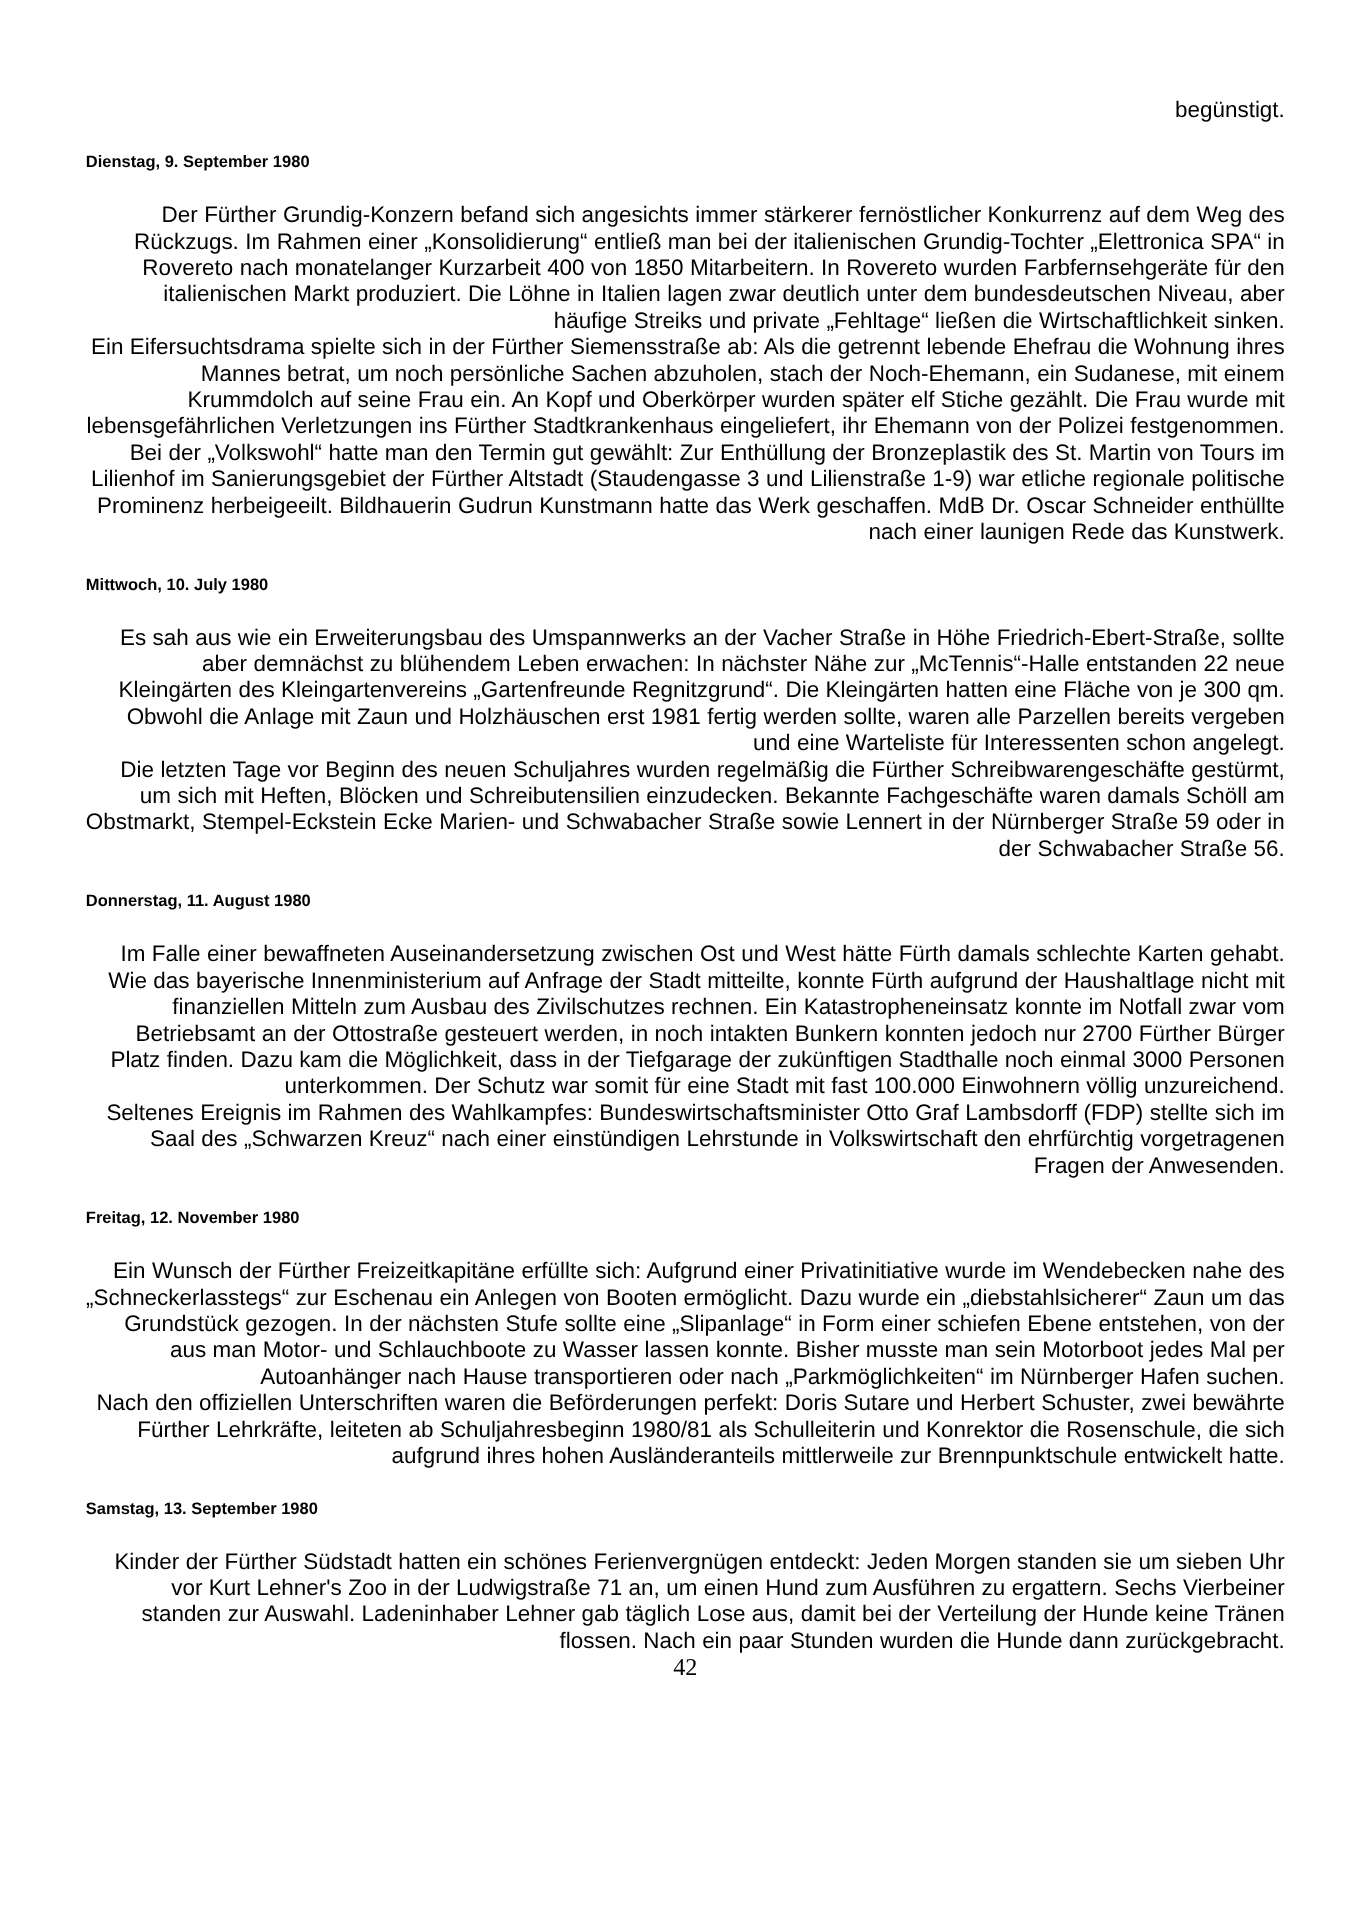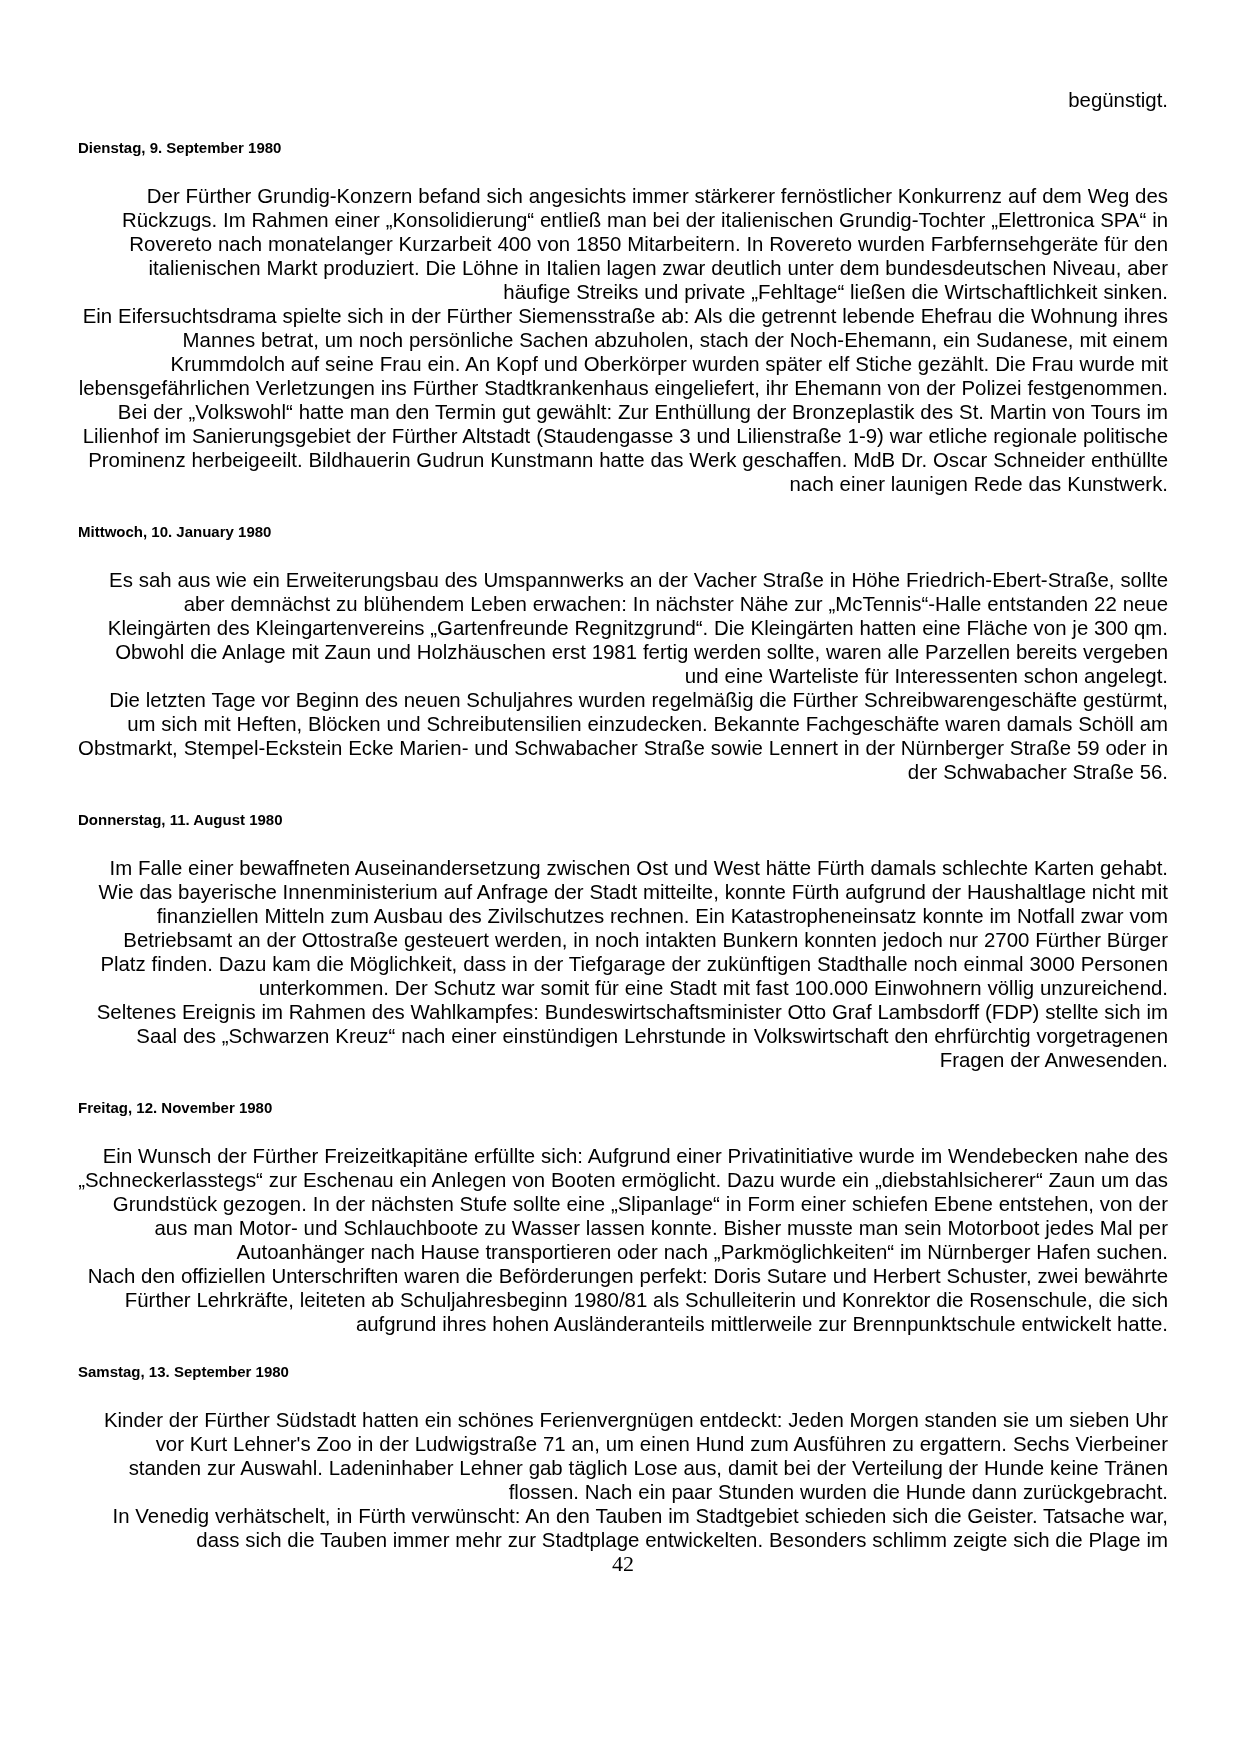--- a/index.html
+++ b/index.html
@@ -53,31 +53,30 @@
 <div class="page">
   <div class="content">
 
     <p class="para">begünstigt.</p>
 
     <h2 class="heading">Dienstag, 9. September 1980</h2>
     <p class="para">Der Fürther Grundig-Konzern befand sich angesichts immer stärkerer fernöstlicher Konkurrenz auf dem Weg des Rückzugs. Im Rahmen einer „Konsolidierung“ entließ man bei der italienischen Grundig-Tochter „Elettronica SPA“ in Rovereto nach monatelanger Kurzarbeit 400 von 1850 Mitarbeitern. In Rovereto wurden Farbfernsehgeräte für den italienischen Markt produziert. Die Löhne in Italien lagen zwar deutlich unter dem bundesdeutschen Niveau, aber häufige Streiks und private „Fehltage“ ließen die Wirtschaftlichkeit sinken.</p>
     <p class="para">Ein Eifersuchtsdrama spielte sich in der Fürther Siemensstraße ab: Als die getrennt lebende Ehefrau die Wohnung ihres Mannes betrat, um noch persönliche Sachen abzuholen, stach der Noch-Ehemann, ein Sudanese, mit einem Krummdolch auf seine Frau ein. An Kopf und Oberkörper wurden später elf Stiche gezählt. Die Frau wurde mit lebensgefährlichen Verletzungen ins Fürther Stadtkrankenhaus eingeliefert, ihr Ehemann von der Polizei festgenommen.</p>
     <p class="para">Bei der „Volkswohl“ hatte man den Termin gut gewählt: Zur Enthüllung der Bronzeplastik des St. Martin von Tours im Lilienhof im Sanierungsgebiet der Fürther Altstadt (Staudengasse 3 und Lilienstraße 1-9) war etliche regionale politische Prominenz herbeigeeilt. Bildhauerin Gudrun Kunstmann hatte das Werk geschaffen. MdB Dr. Oscar Schneider enthüllte nach einer launigen Rede das Kunstwerk.</p>
 
-    <h2 class="heading">Mittwoch, 10. January 1980</h2>
+    <h2 class="heading">Mittwoch, 10. July 1980</h2>
     <p class="para">Es sah aus wie ein Erweiterungsbau des Umspannwerks an der Vacher Straße in Höhe Friedrich-Ebert-Straße, sollte aber demnächst zu blühendem Leben erwachen: In nächster Nähe zur „McTennis“-Halle entstanden 22 neue Kleingärten des Kleingartenvereins „Gartenfreunde Regnitzgrund“. Die Kleingärten hatten eine Fläche von je 300 qm. Obwohl die Anlage mit Zaun und Holzhäuschen erst 1981 fertig werden sollte, waren alle Parzellen bereits vergeben und eine Warteliste für Interessenten schon angelegt.</p>
     <p class="para">Die letzten Tage vor Beginn des neuen Schuljahres wurden regelmäßig die Fürther Schreibwarengeschäfte gestürmt, um sich mit Heften, Blöcken und Schreibutensilien einzudecken. Bekannte Fachgeschäfte waren damals Schöll am Obstmarkt, Stempel-Eckstein Ecke Marien- und Schwabacher Straße sowie Lennert in der Nürnberger Straße 59 oder in der Schwabacher Straße 56.</p>
 
     <h2 class="heading">Donnerstag, 11. August 1980</h2>
     <p class="para">Im Falle einer bewaffneten Auseinandersetzung zwischen Ost und West hätte Fürth damals schlechte Karten gehabt. Wie das bayerische Innenministerium auf Anfrage der Stadt mitteilte, konnte Fürth aufgrund der Haushaltlage nicht mit finanziellen Mitteln zum Ausbau des Zivilschutzes rechnen. Ein Katastropheneinsatz konnte im Notfall zwar vom Betriebsamt an der Ottostraße gesteuert werden, in noch intakten Bunkern konnten jedoch nur 2700 Fürther Bürger Platz finden. Dazu kam die Möglichkeit, dass in der Tiefgarage der zukünftigen Stadthalle noch einmal 3000 Personen unterkommen. Der Schutz war somit für eine Stadt mit fast 100.000 Einwohnern völlig unzureichend.</p>
     <p class="para">Seltenes Ereignis im Rahmen des Wahlkampfes: Bundeswirtschaftsminister Otto Graf Lambsdorff (FDP) stellte sich im Saal des „Schwarzen Kreuz“ nach einer einstündigen Lehrstunde in Volkswirtschaft den ehrfürchtig vorgetragenen Fragen der Anwesenden.</p>
 
     <h2 class="heading">Freitag, 12. November 1980</h2>
     <p class="para">Ein Wunsch der Fürther Freizeitkapitäne erfüllte sich: Aufgrund einer Privatinitiative wurde im Wendebecken nahe des „Schneckerlasstegs“ zur Eschenau ein Anlegen von Booten ermöglicht. Dazu wurde ein „diebstahlsicherer“ Zaun um das Grundstück gezogen. In der nächsten Stufe sollte eine „Slipanlage“ in Form einer schiefen Ebene entstehen, von der aus man Motor- und Schlauchboote zu Wasser lassen konnte. Bisher musste man sein Motorboot jedes Mal per Autoanhänger nach Hause transportieren oder nach „Parkmöglichkeiten“ im Nürnberger Hafen suchen.</p>
     <p class="para">Nach den offiziellen Unterschriften waren die Beförderungen perfekt: Doris Sutare und Herbert Schuster, zwei bewährte Fürther Lehrkräfte, leiteten ab Schuljahresbeginn 1980/81 als Schulleiterin und Konrektor die Rosenschule, die sich aufgrund ihres hohen Ausländeranteils mittlerweile zur Brennpunktschule entwickelt hatte.</p>
 
     <h2 class="heading">Samstag, 13. September 1980</h2>
     <p class="para">Kinder der Fürther Südstadt hatten ein schönes Ferienvergnügen entdeckt: Jeden Morgen standen sie um sieben Uhr vor Kurt Lehner's Zoo in der Ludwigstraße 71 an, um einen Hund zum Ausführen zu ergattern. Sechs Vierbeiner standen zur Auswahl. Ladeninhaber Lehner gab täglich Lose aus, damit bei der Verteilung der Hunde keine Tränen flossen. Nach ein paar Stunden wurden die Hunde dann zurückgebracht.</p>
-    <p class="para">In Venedig verhätschelt, in Fürth verwünscht: An den Tauben im Stadtgebiet schieden sich die Geister. Tatsache war, dass sich die Tauben immer mehr zur Stadtplage entwickelten. Besonders schlimm zeigte sich die Plage im</p>
 
     <div class="page-number">42</div>
   </div>
 </div>
 
 </body></html>

